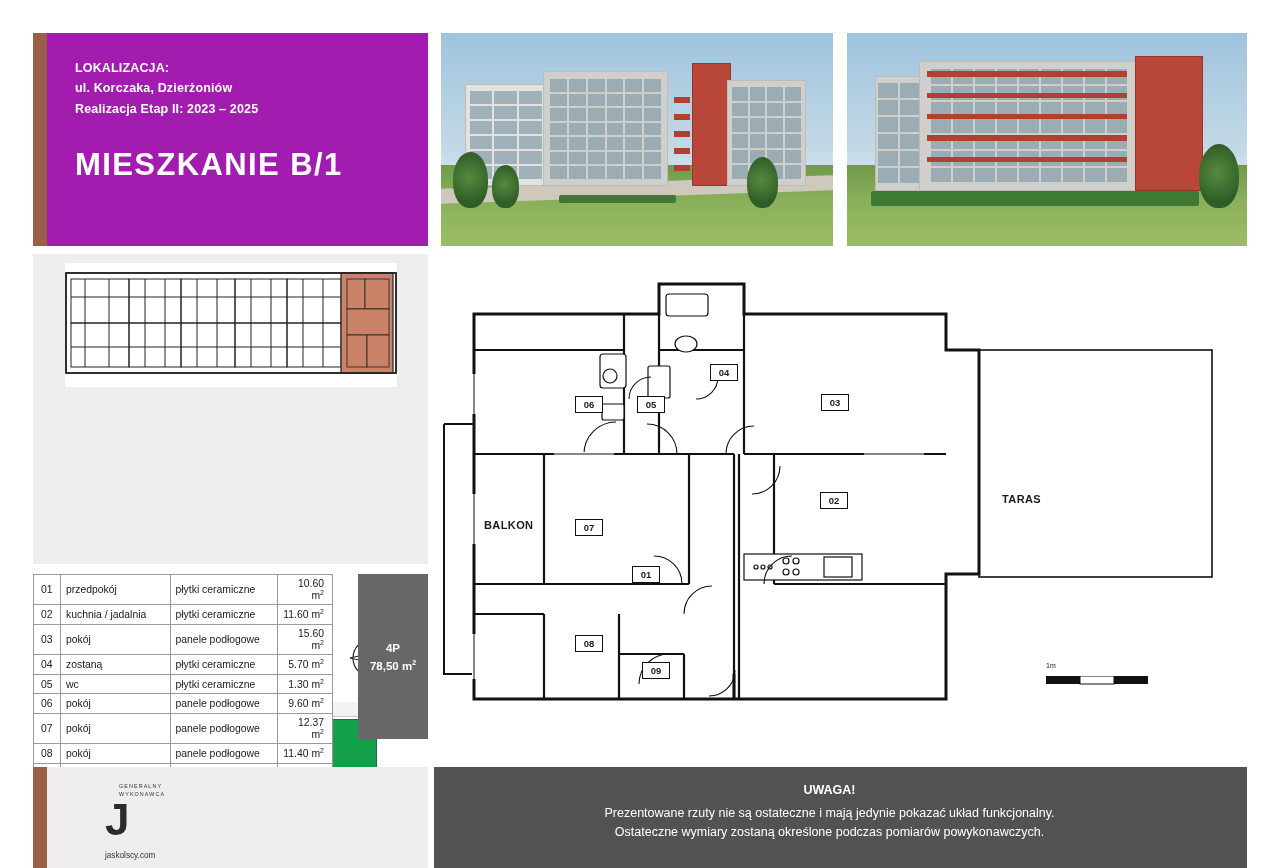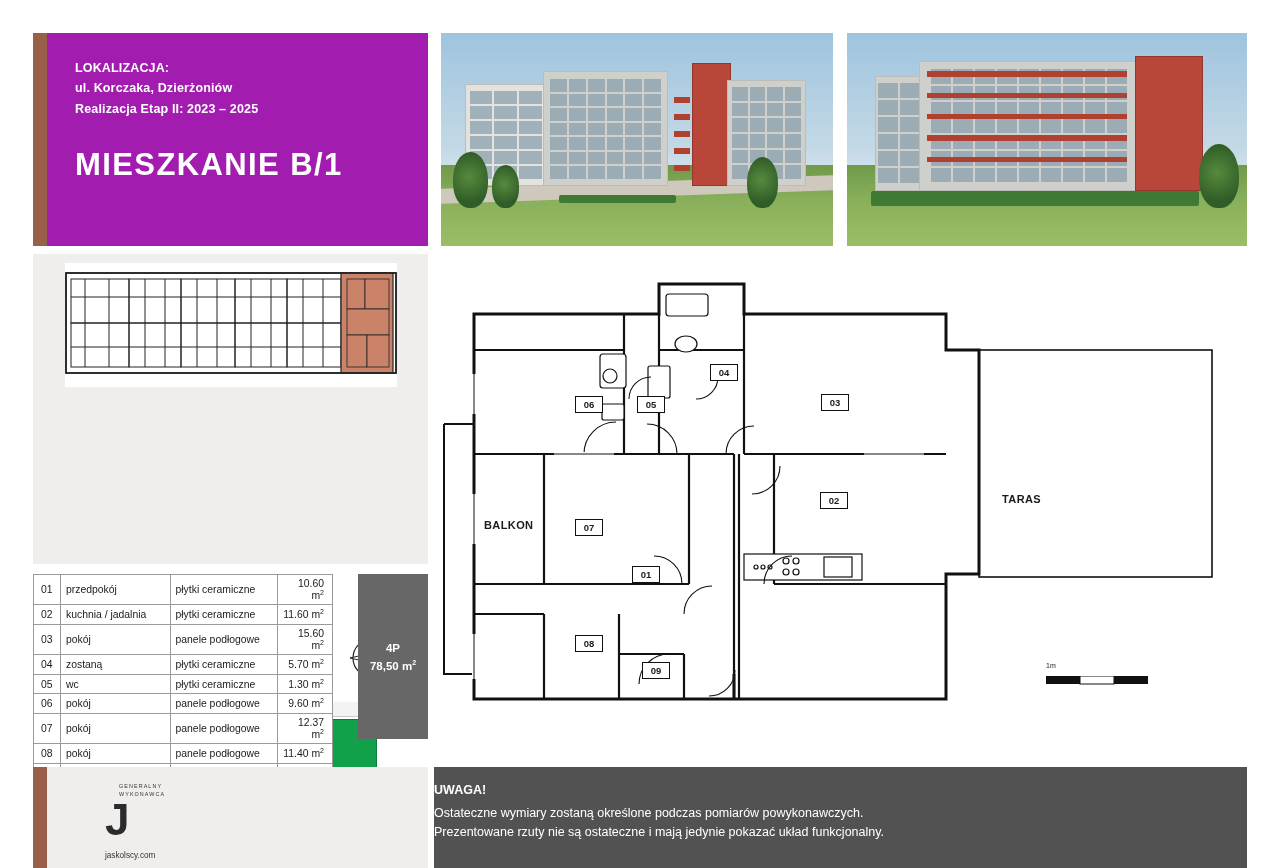--- a/index.html
+++ b/index.html
@@ -137,21 +137,21 @@
     position:absolute; left:72px; top:33px; width:66px; height:44px;
     font-size:44px; font-weight:bold; color:#2b2b2b; line-height:40px;
     letter-spacing:-1px;
   }
   #logo-www { position:absolute; left:72px; top:84px; font-size:8.2px; color:#333; }
 
   
   #footer-right {
     position:absolute; left:434px; top:767px; width:813px; height:101px;
     background:#525252; color:#ffffff;
-    padding:16px 22px 0 0; text-align:left;
+    padding:16px 22px 0 0; text-align:center;
   }
   #notice-title { font-size:12.5px; font-weight:bold; margin-bottom:7px; }
   .notice-line { font-size:12.5px; line-height:1.52; }
 
   
   #plan {
     position:absolute; left:434px; top:254px; width:813px; height:500px;
     background:#ffffff;
   }
   #plan svg { display:block; }
@@ -636,15 +636,15 @@
 <div id="footer-left">
   <div id="footer-accent"></div>
   <div id="logo-sub1">GENERALNY</div>
   <div id="logo-sub2">WYKONAWCA</div>
   <div id="logo-j">J</div>
   <div id="logo-www">jaskolscy.com</div>
 </div>
 
 <div id="footer-right">
   <div id="notice-title">UWAGA!</div>
+  <div class="notice-line">Prezentowane rzuty nie są ostateczne i mają jedynie pokazać układ funkcjonalny.</div>
   <div class="notice-line">Ostateczne wymiary zostaną określone podczas pomiarów powykonawczych.</div>
-  <div class="notice-line">Prezentowane rzuty nie są ostateczne i mają jedynie pokazać układ funkcjonalny.</div>
 </div>
 
 </body></html>

